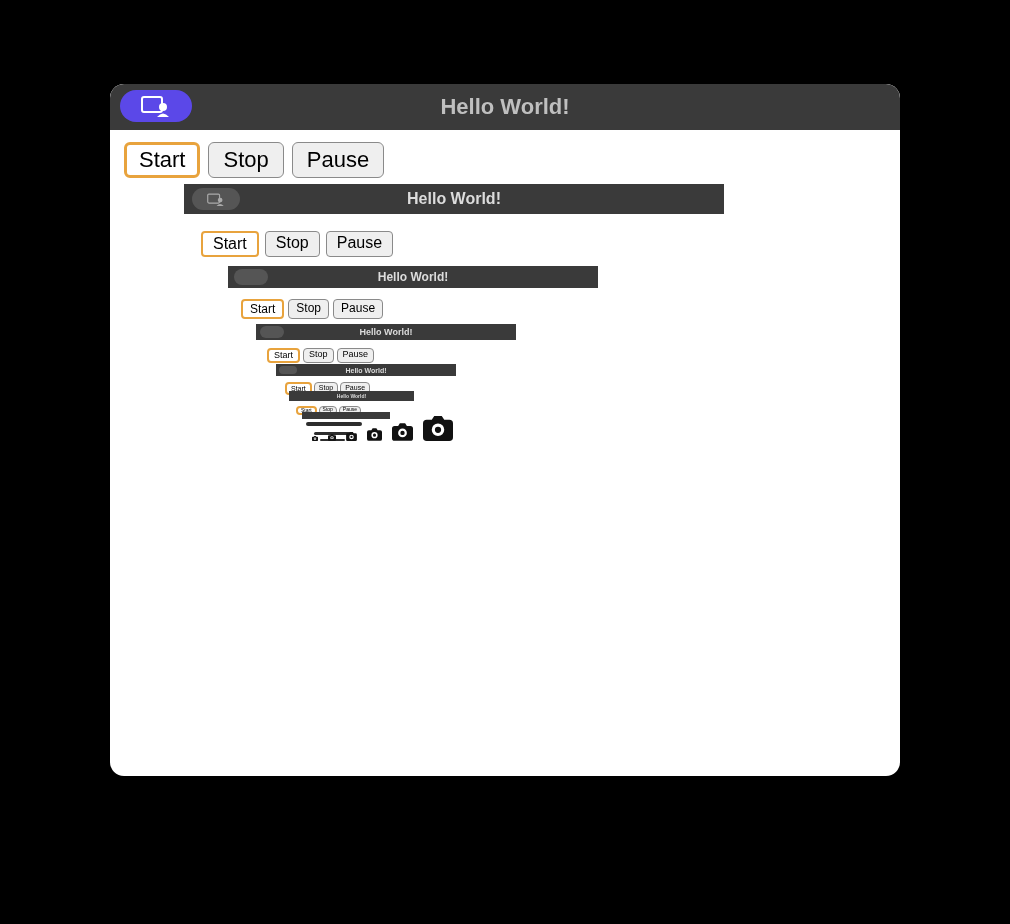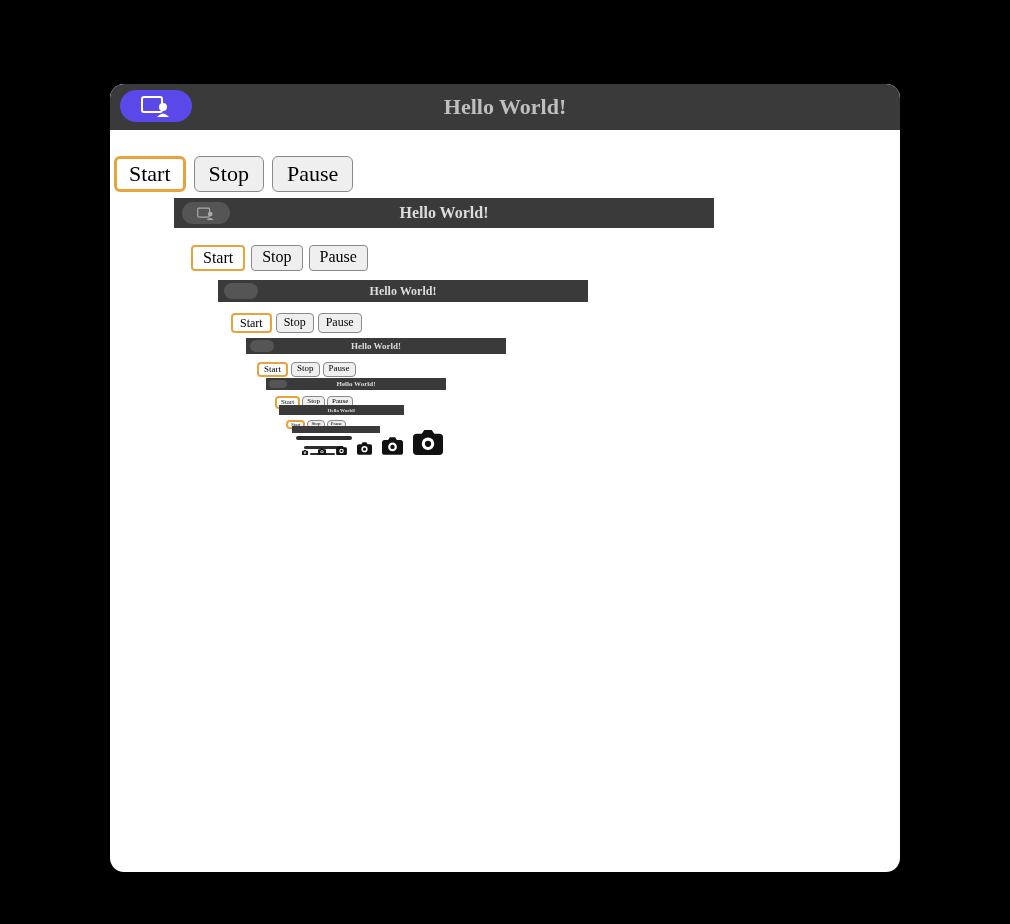--- a/index.html
+++ b/index.html
@@ -9,26 +9,25 @@
       background: #000;
       font-family: -apple-system, BlinkMacSystemFont, "Segoe UI", Arial, sans-serif;
       overflow: hidden;
       position: relative;
     }
     .window {
       position: absolute;
       left: 110px;
       top: 84px;
       width: 790px;
-      height: 788px;
+      height: 692px;
       background: #fff;
       border-radius: 14px;
       box-shadow: 0 8px 40px rgba(0,0,0,0.6);
       overflow: hidden;
-      font-family: Liberation Serif, serif;
     }
     .titlebar {
       height: 46px;
       background: #3a3a3a;
       display: flex;
       align-items: center;
       position: relative;
       border-top-left-radius: 14px;
       border-top-right-radius: 14px;
     }
@@ -47,22 +46,21 @@
     }
     .share-pill svg { display: block; }
     .titlebar-title {
       width: 100%;
       text-align: center;
       color: #bfbfbf;
       font-size: 22px;
       font-weight: 700;
     }
     .content {
-      padding: 12px 4px;
-      margin-top: 14px;
+      padding: 12px 14px;
     }
     .toolbar {
       display: flex;
       gap: 8px;
       margin-bottom: 6px;
     }
     button.btn {
       font-family: inherit;
       font-size: 22px;
       padding: 5px 14px;

